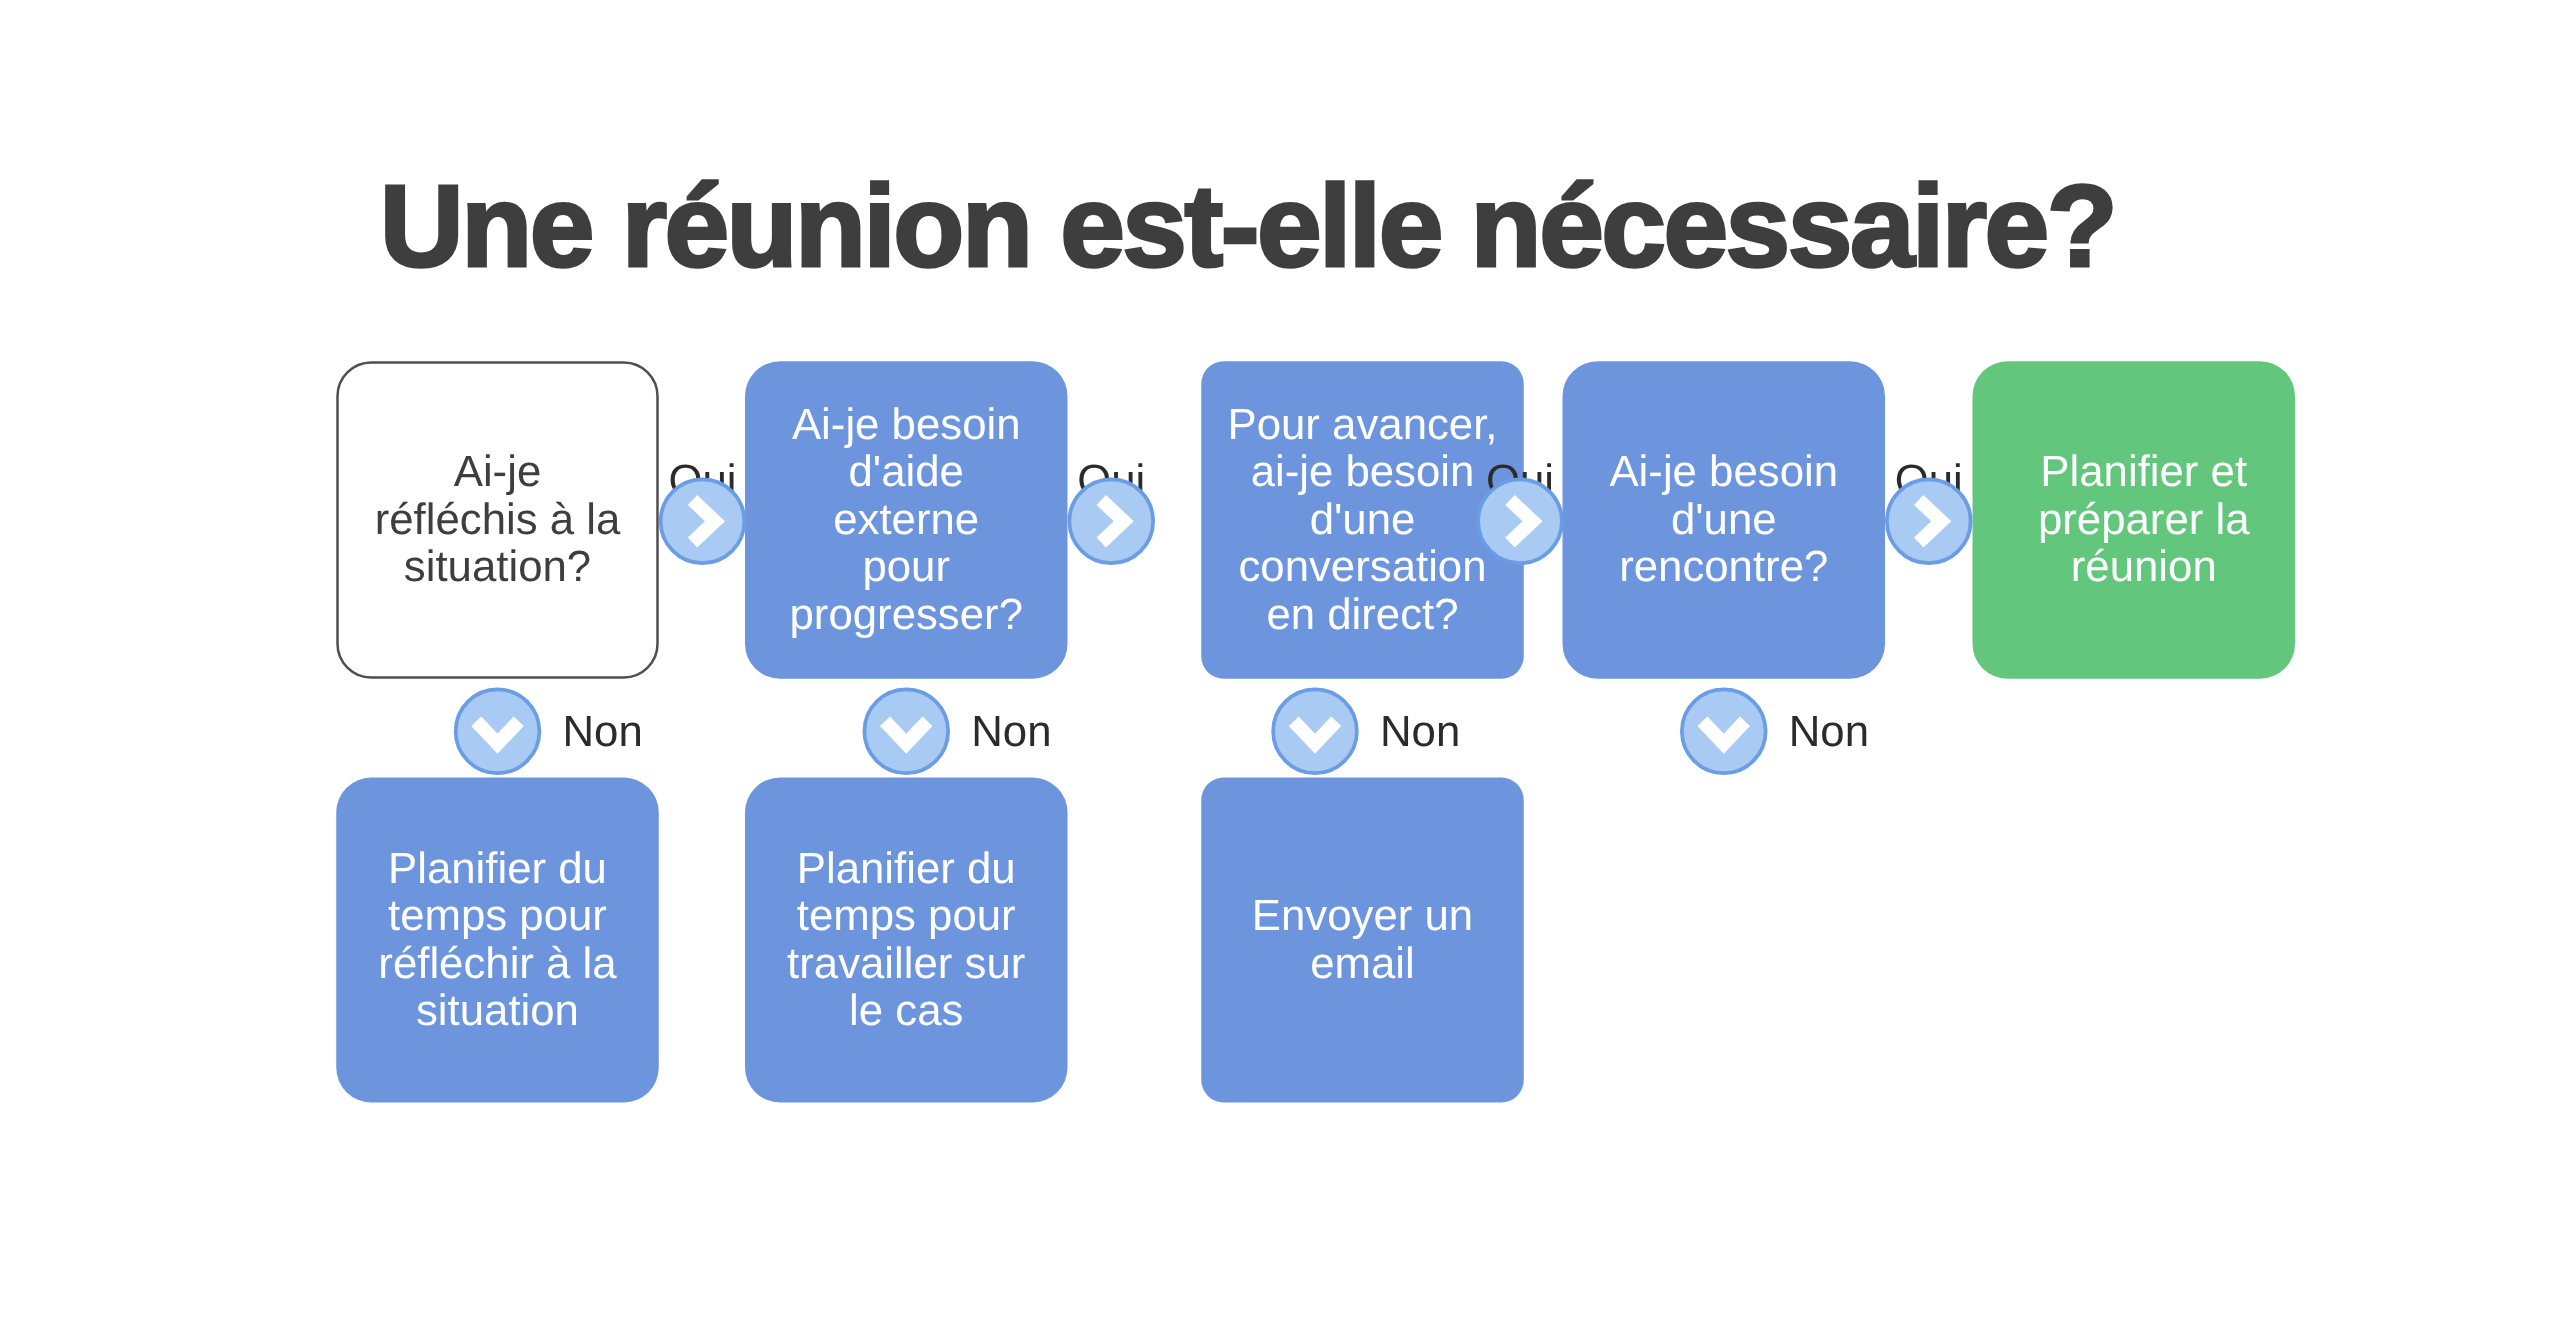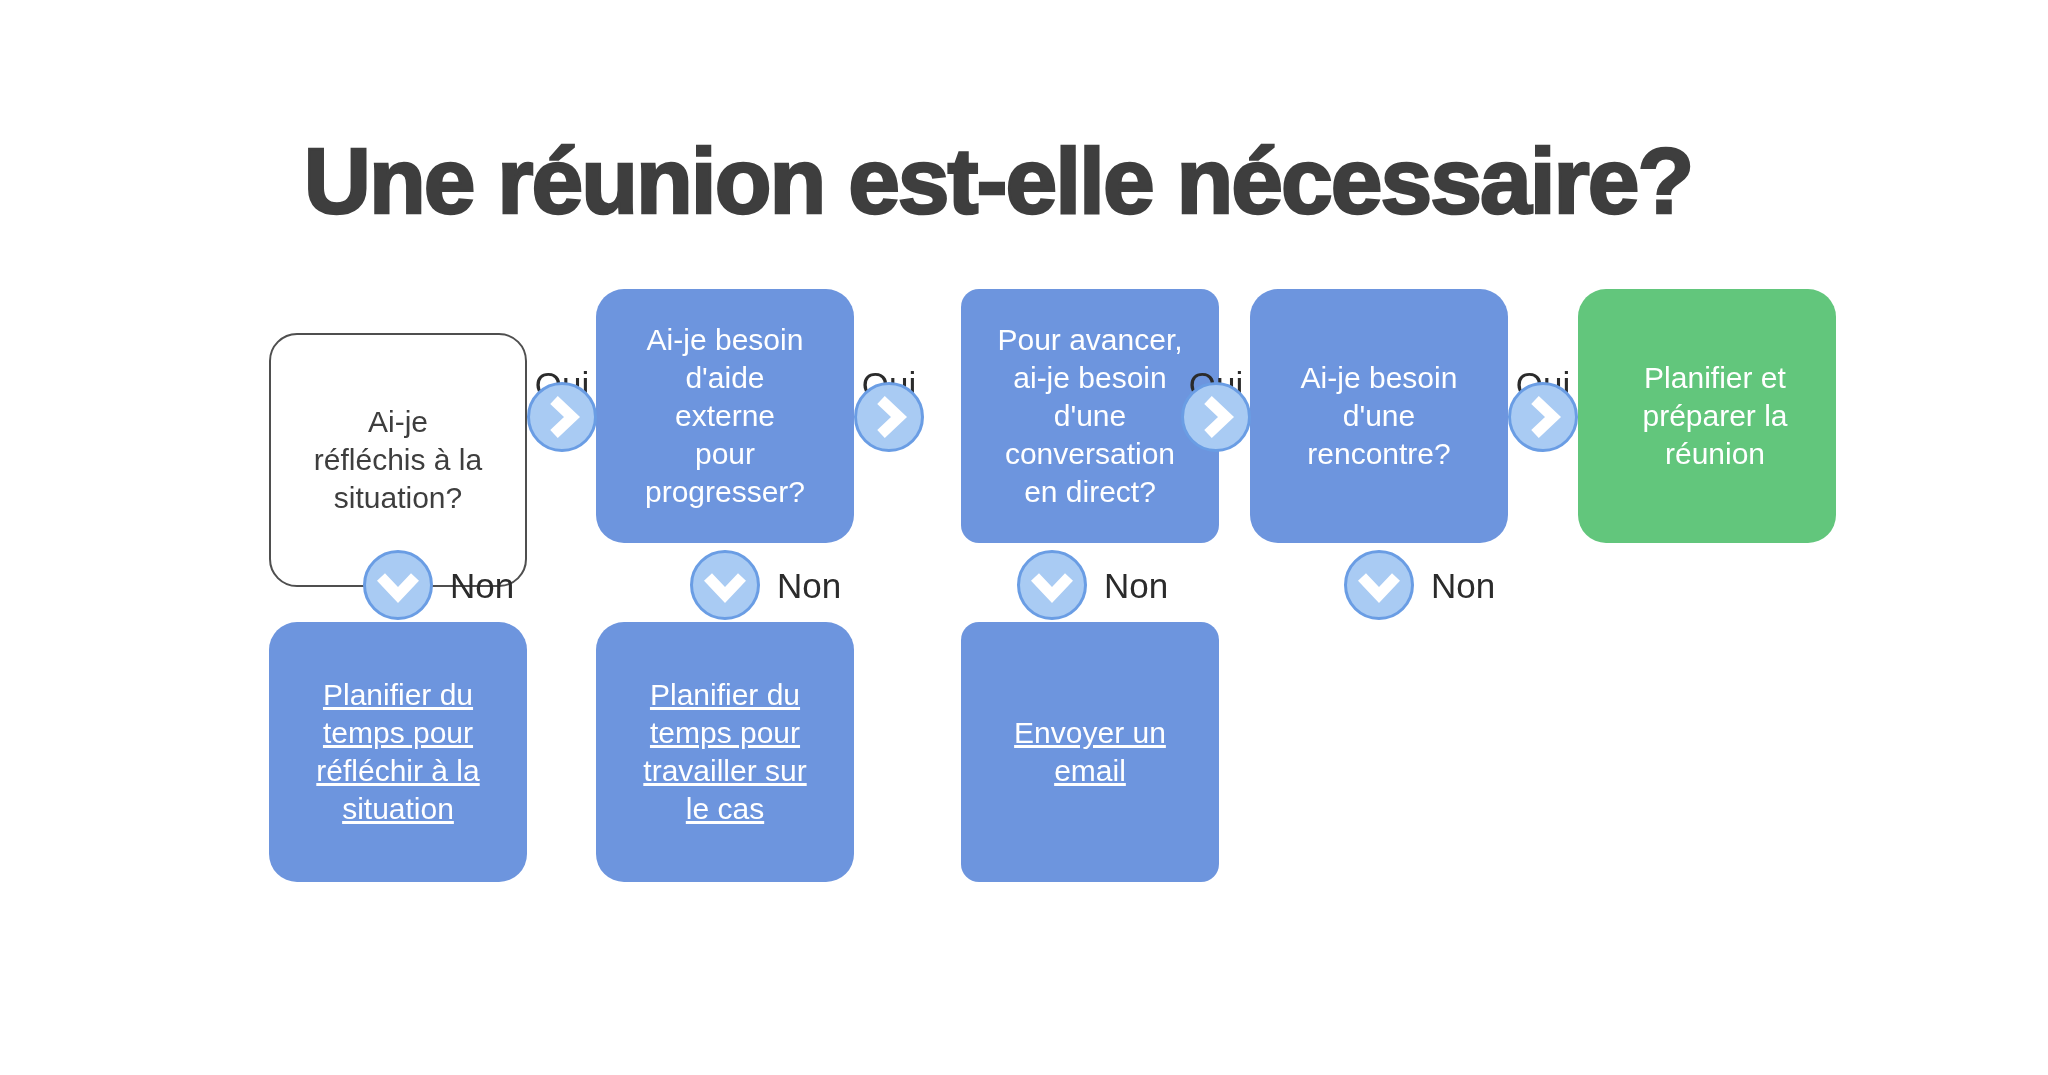--- a/index.html
+++ b/index.html
@@ -37,34 +37,33 @@
     white-space: nowrap;
   }
   .box {
     position: absolute;
     width: 258px;
     border-radius: 28px;
     display: flex;
     align-items: center;
     justify-content: center;
     text-align: center;
-    font-size: 30px;
+    font-size: 35px;
     line-height: 38px;
     white-space: pre-line;
     color: var(--box-text);
   }
   .box.row-top { top: 289px; height: 254px; }
-  .box.row-bottom { top: 622px; height: 260px; text-decoration: underline; }
+  .box.row-bottom { top: 622px; height: 260px; }
   .box.blue { background: var(--blue); }
   .box.green { background: var(--green); padding-left: 16px; }
   .box.white {
     background: #ffffff;
     border: 2px solid var(--white-box-border);
     color: var(--ink);
-    margin-top: 44px;
   }
   .col0 { left: 269px; }
   .col1 { left: 596px; }
   .col2 { left: 961px; border-radius: 18px; }
   .col3 { left: 1250px; }
   .col4 { left: 1578px; }
   .circle {
     position: absolute;
     width: 70px;
     height: 70px;

